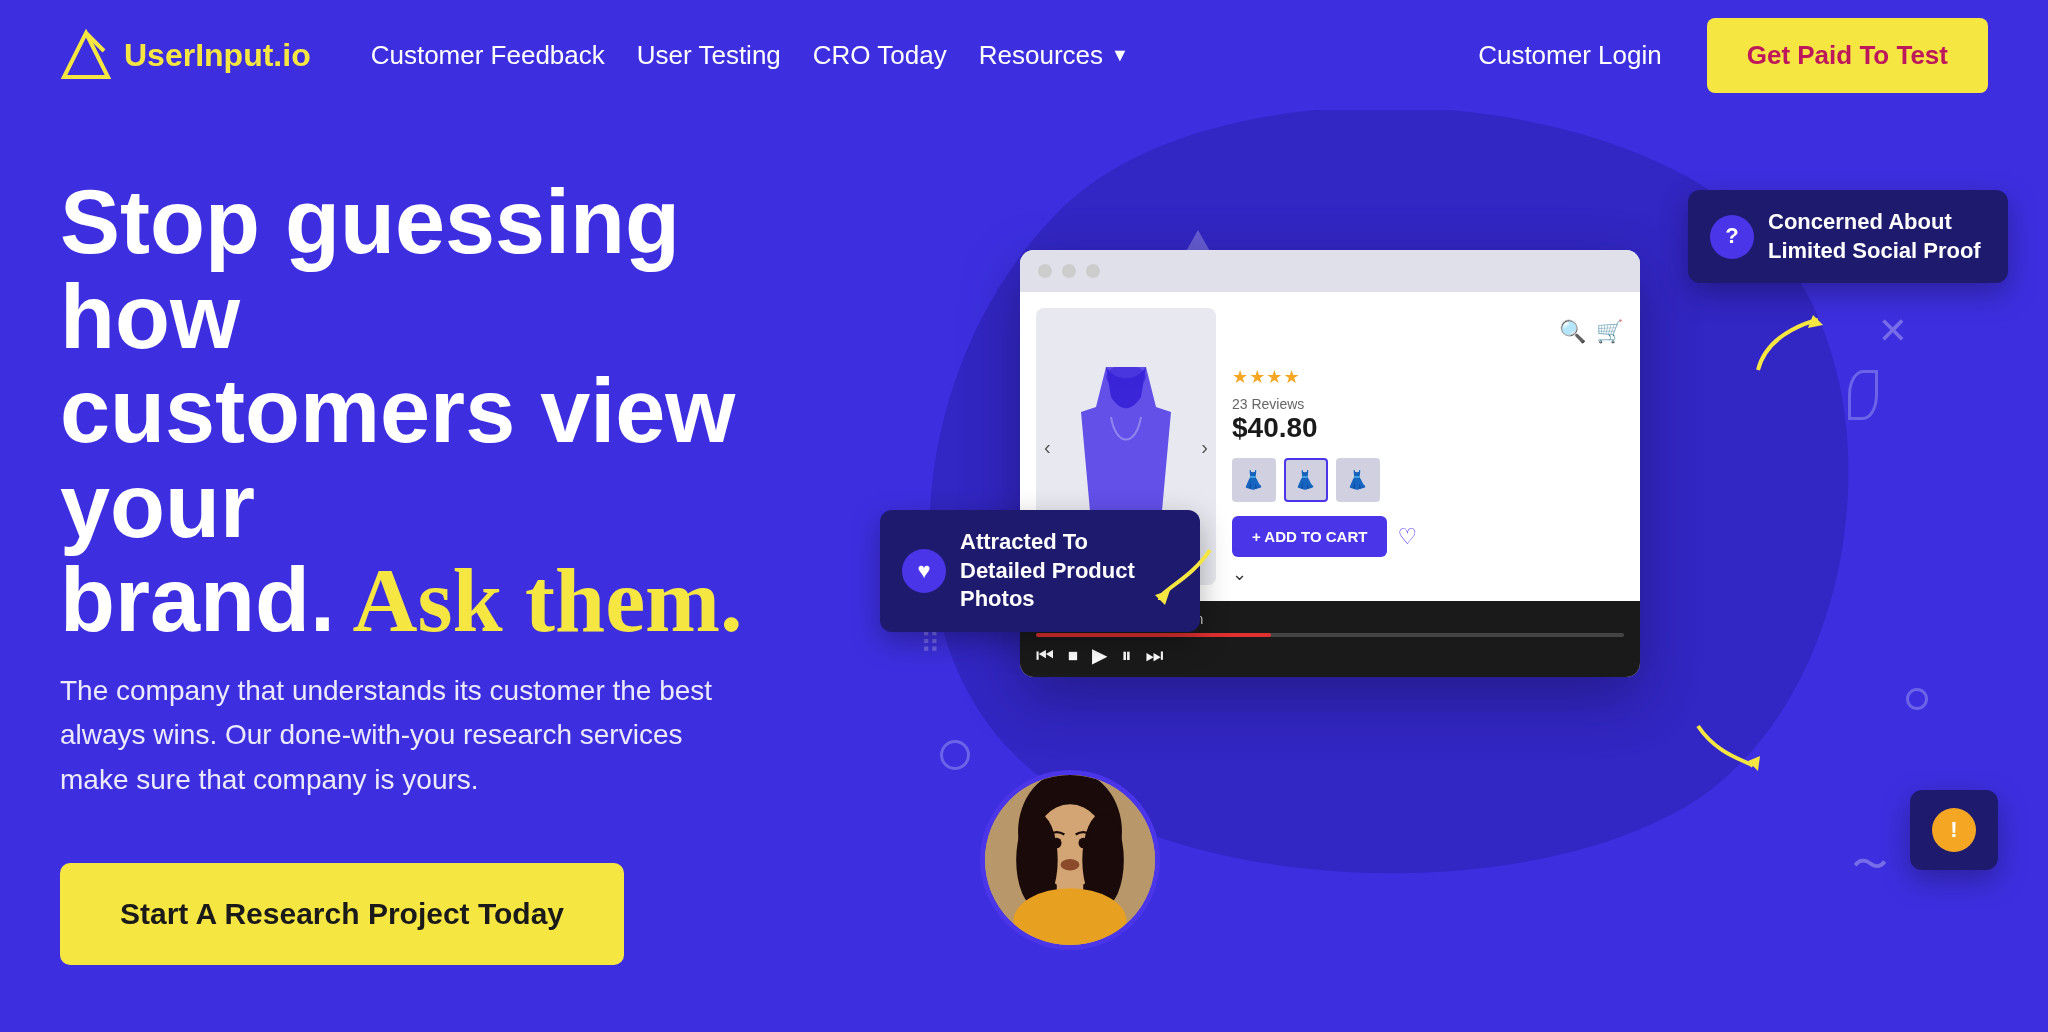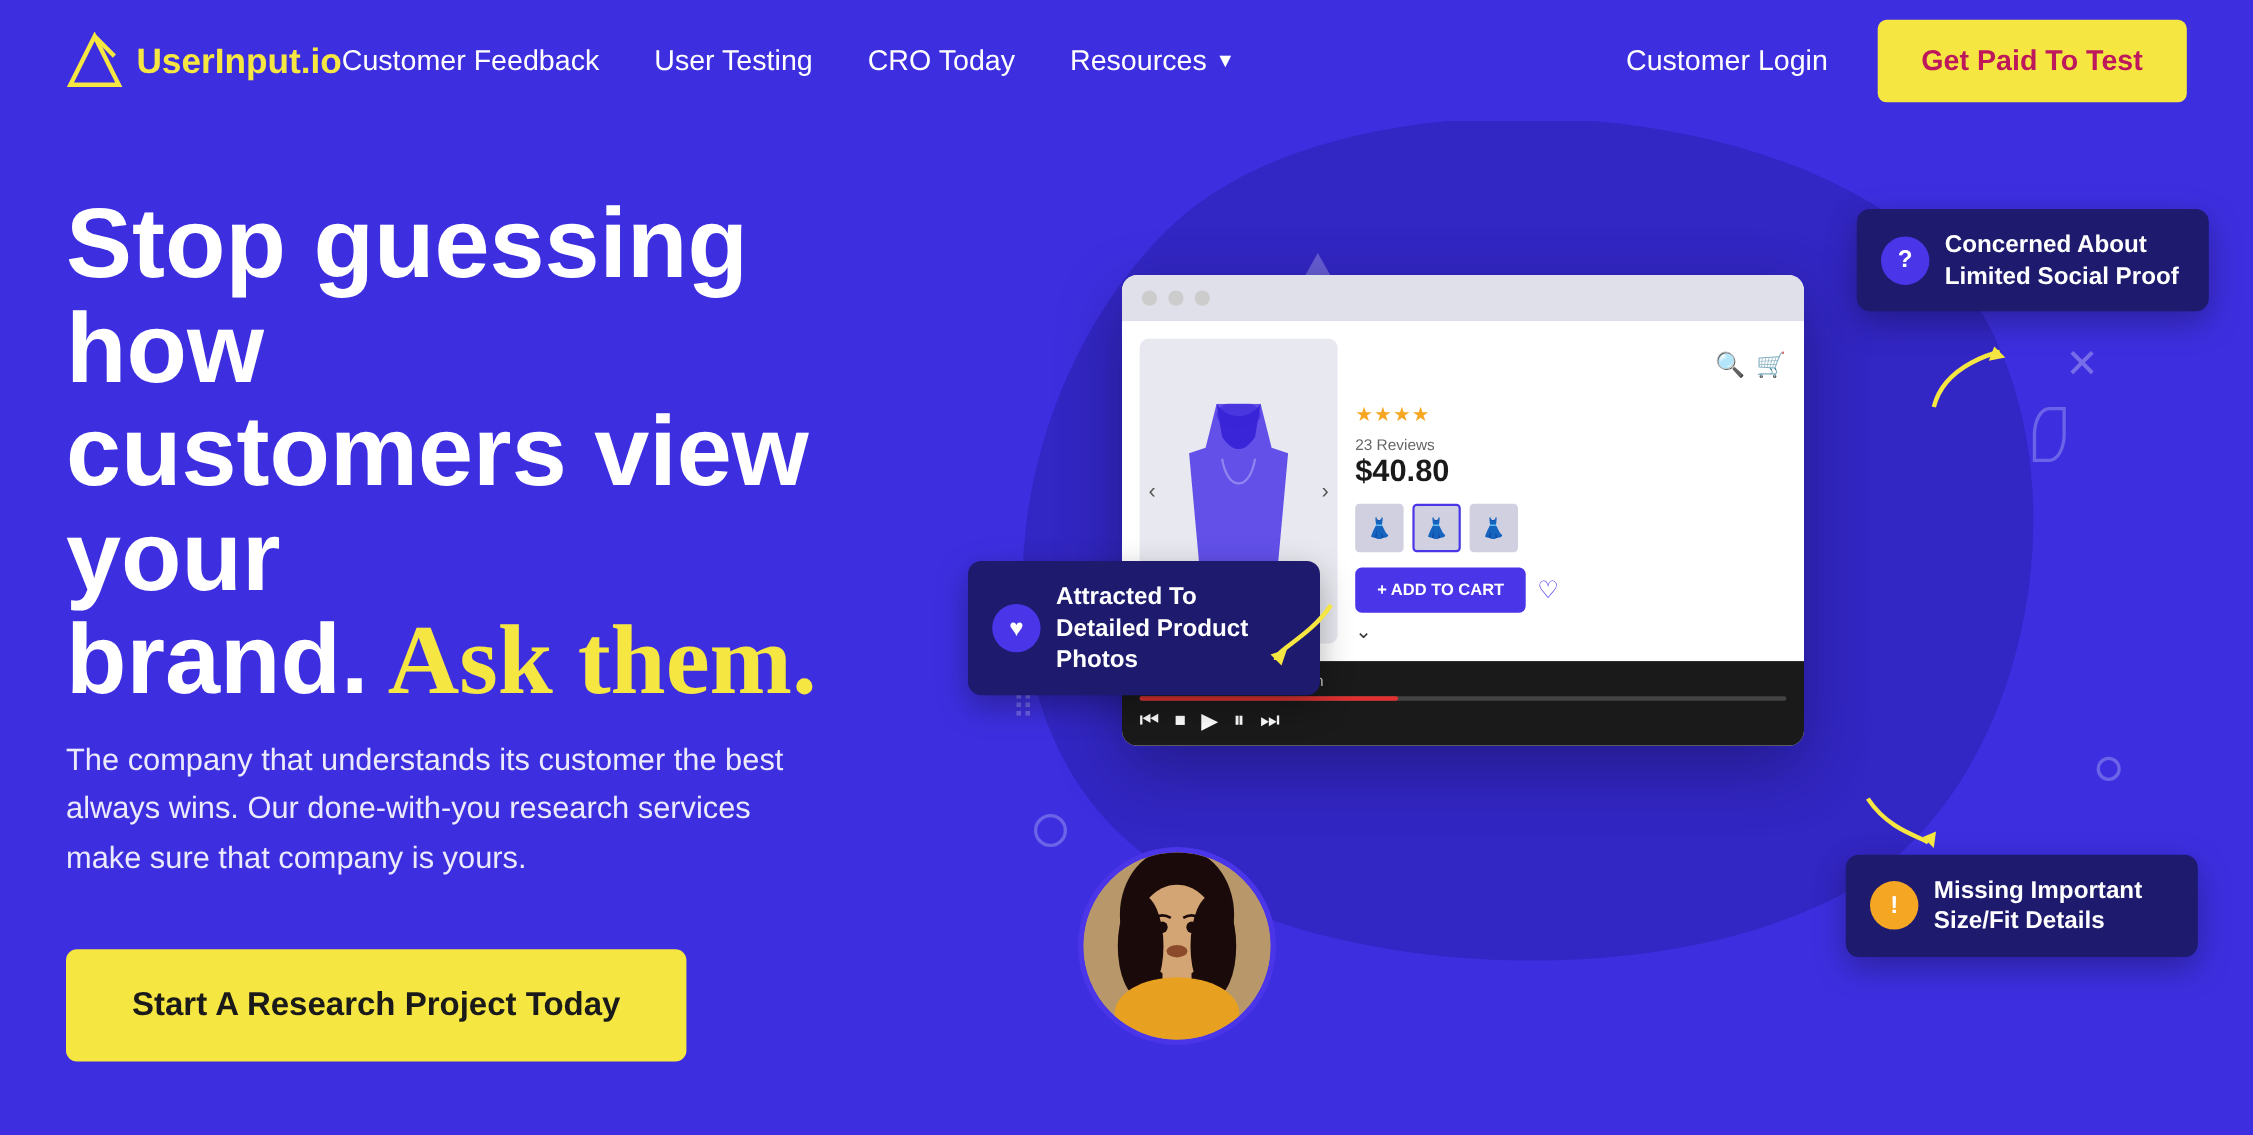--- a/index.html
+++ b/index.html
@@ -19,36 +19,37 @@
       padding: 0 60px;
       height: 110px;
       background: #3d2fe0;
       position: relative;
       z-index: 10;
     }
     .logo {
       display: flex;
       align-items: center;
       gap: 12px;
+      margin-right: 60px;
       text-decoration: none;
       color: white;
     }
     .logo-icon {
       width: 52px;
       height: 52px;
     }
     .logo-text {
       font-size: 32px;
       font-weight: 700;
     }
     .logo-text span { color: #f5e642; }
     .nav-links {
       display: flex;
       align-items: center;
-      gap: 50px;
+      gap: 32px;
       flex: 1;
     }
     .nav-links a {
       color: white;
       text-decoration: none;
       font-size: 26px;
       font-weight: 500;
     }
     .resources-link {
       display: flex;
@@ -537,21 +538,20 @@
       <span>Concerned About Limited Social Proof</span>
     </div>
 
     <div class="float-card card-attracted">
       <div class="float-card-icon icon-heart">♥</div>
       <span>Attracted To Detailed Product Photos</span>
     </div>
 
     <div class="float-card card-missing">
       <div class="float-card-icon icon-exclamation">!</div>
-      <span>Missing Important Size/Fit Details</span>
     </div>
 
     <div class="arrow-yellow arrow-concerned">
       <svg width="80" height="70" viewBox="0 0 80 70">
         <path d="M10,60 C20,20 70,10 70,10" stroke="#f5e642" stroke-width="4" fill="none" stroke-dasharray="none"></path>
         <polygon points="65,5 75,15 60,18" fill="#f5e642"></polygon>
       </svg>
     </div>
     <div class="arrow-yellow arrow-attracted">
       <svg width="80" height="70" viewBox="0 0 80 70">

